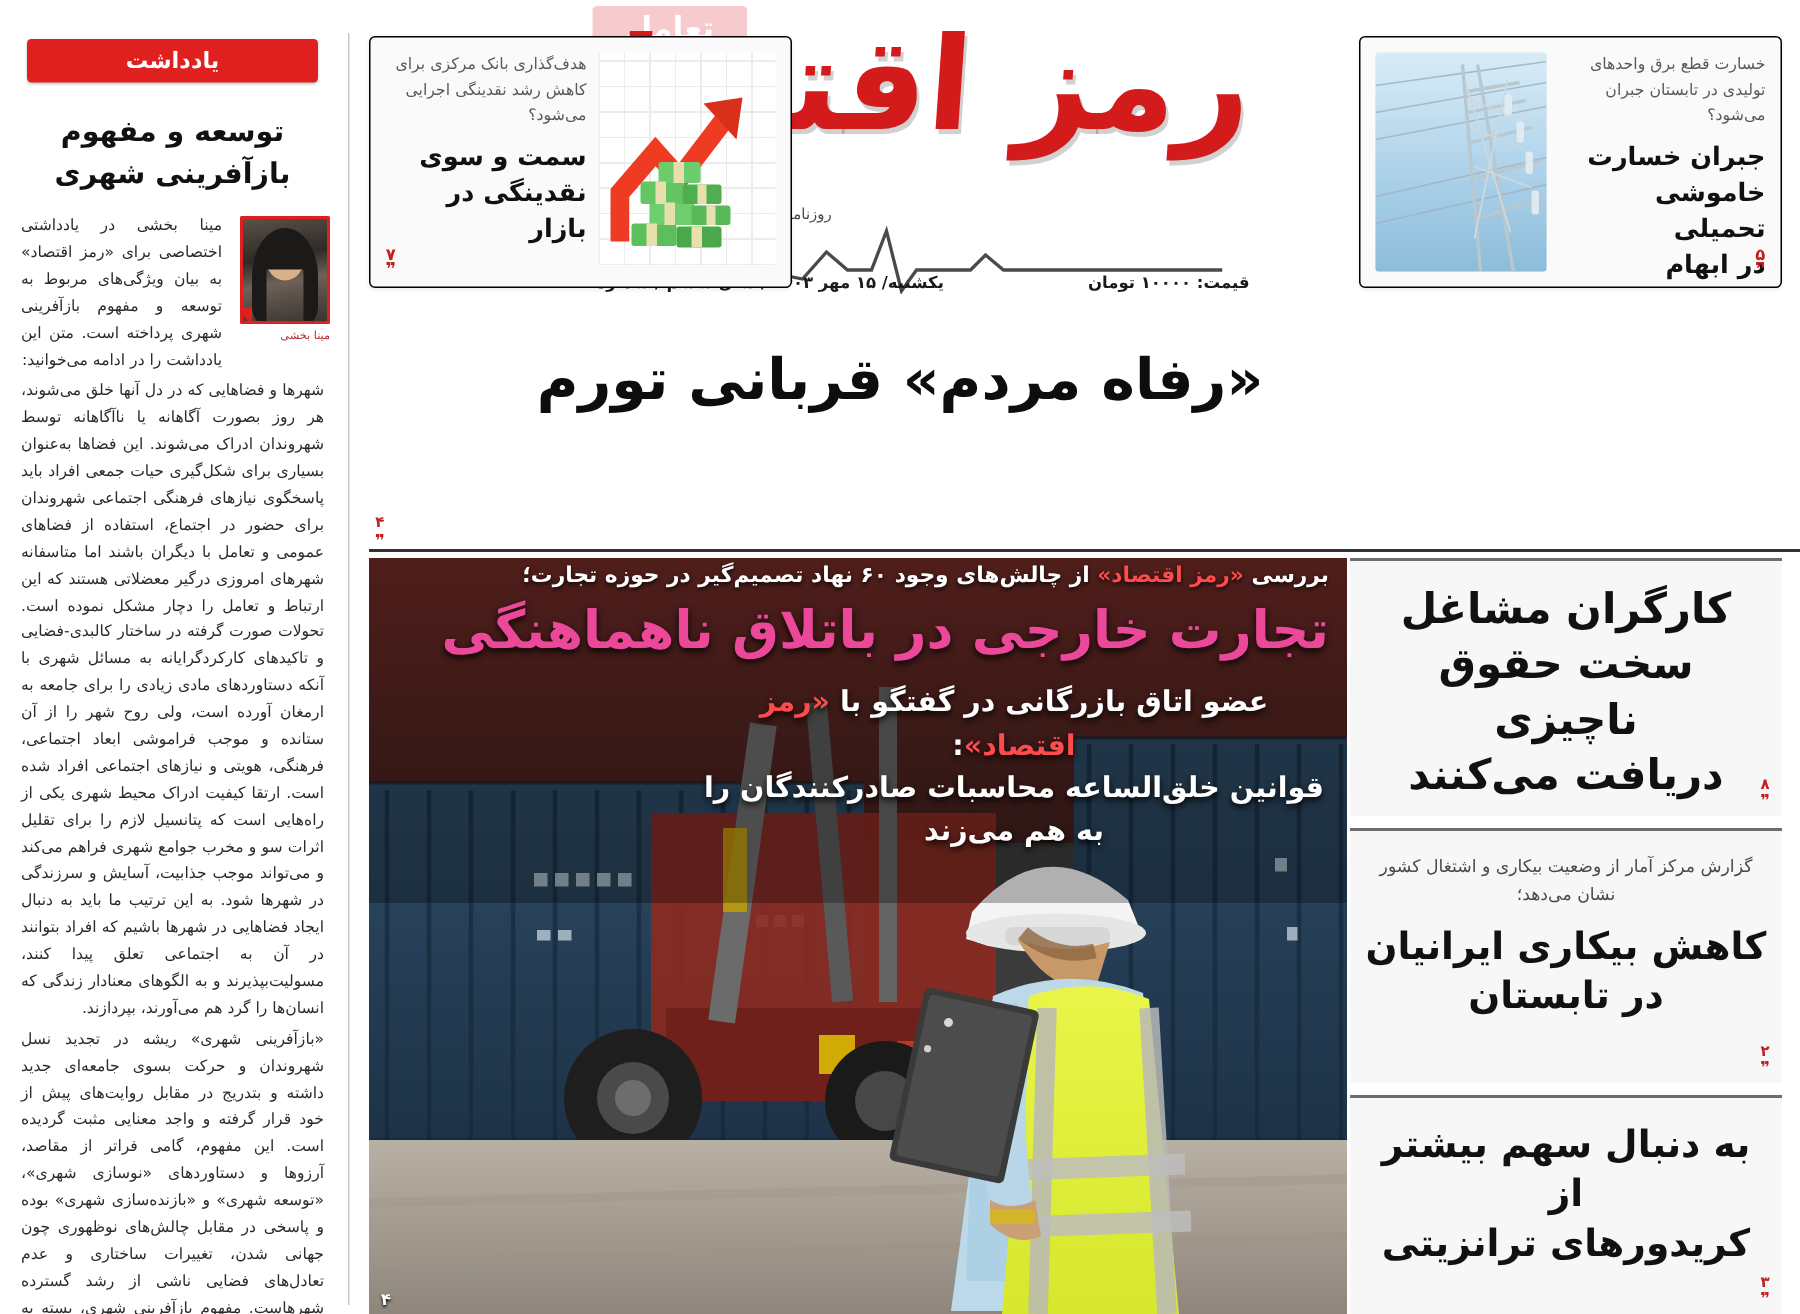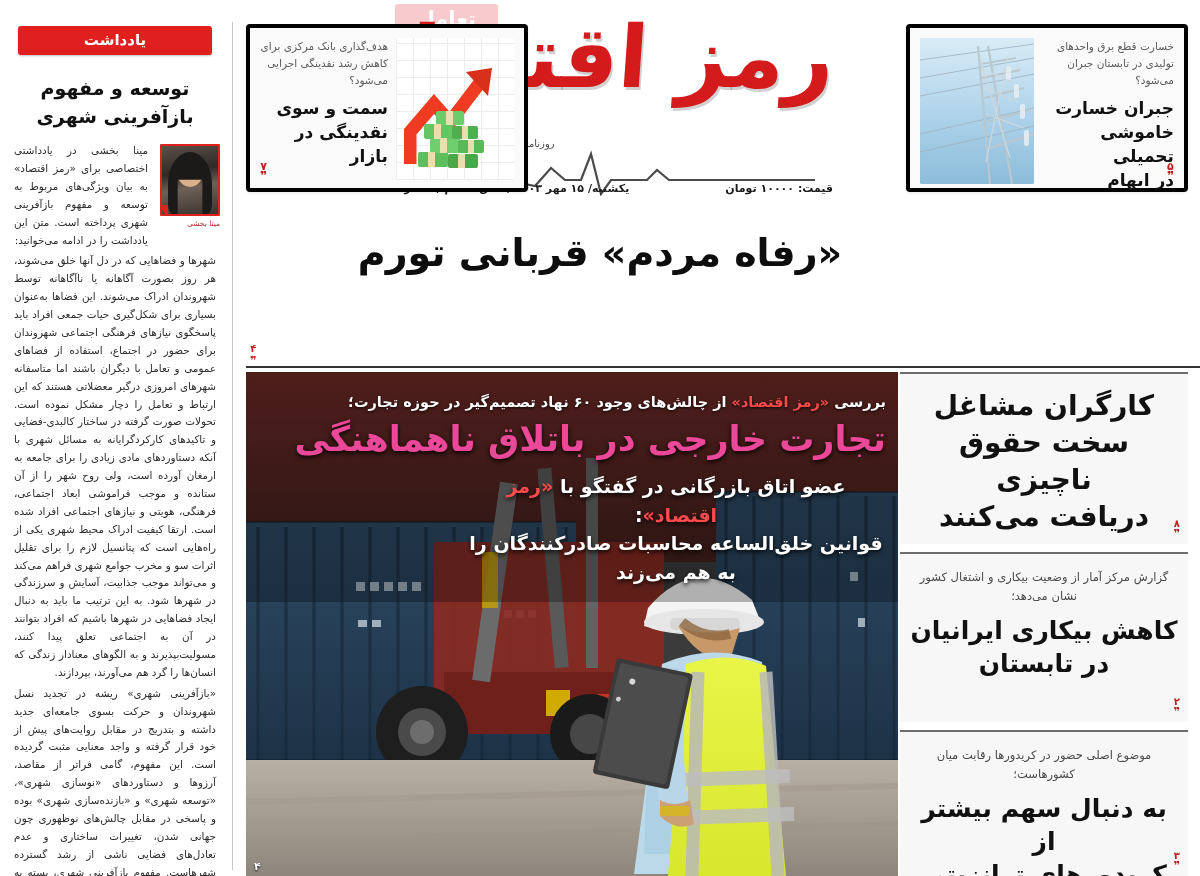--- a/index.html
+++ b/index.html
@@ -101,21 +101,21 @@
   .pulse-wrap svg { display:block; margin:0 auto; }
   .mast-meta {
     position:absolute; left:0; right:0; top:182px;
     display:flex; justify-content:center; gap:96px;
     font-size:11px; font-weight:bold; color:#1a1a1a;
   }
 
   
   .promo {
     position:absolute; top:24px; width:282px; height:168px;
-    background:#fafafa; border:4px solid #000000; border-radius:4px;
+    background:#fafafa; border:1px solid #000000; border-radius:4px;
     box-shadow:0 1px 3px rgba(0,0,0,.08);
     padding:10px; display:flex; gap:8px; align-items:flex-start;
   }
   .promo.left { left:246px; }
   .promo.right { right:12px; }
   .promo-text { flex:1; min-width:0; }
   .promo-kicker {
     font-size:10.5px; line-height:1.62; color:#5a5a5a; text-align:right;
   }
   .promo-head {
@@ -166,21 +166,21 @@
     margin-top:16px; color:#0d0d0d; letter-spacing:-1px;
   }
 
   
   .feature {
     position:absolute; left:246px; top:372px; width:652px; height:504px;
     overflow:hidden; background:#2a2a2a;
   }
   .feature-photo { position:absolute; inset:0; }
   .feature-overlay {
-    position:absolute; right:0; left:16px; top:0; padding:20px 12px 10px;
+    position:absolute; right:0; left:16px; top:0; padding:2px 12px 10px;
   }
   .fk {
     font-size:14.5px; font-weight:bold; color:#fff; text-align:right;
     text-shadow:0 1px 3px rgba(0,0,0,.85); line-height:1.4;
   }
   .fk .red { color:#ff4b4b; }
   .fh {
     font-size:35px; font-weight:bold; color:#ec4899; text-align:right;
     line-height:1.2; margin-top:6px;
     text-shadow:0 2px 5px rgba(0,0,0,.9);
@@ -504,21 +504,20 @@
     <article class="news-item" style="height:170px;">
       <div class="nk">گزارش مرکز آمار از وضعیت بیکاری و اشتغال کشور نشان می‌دهد؛</div>
       <h3 class="nh">کاهش بیکاری ایرانیان<br>در تابستان</h3>
       <div class="np">
         <span>۲</span>
         <span class="quote">❞</span>
       </div>
     </article>
 
     <article class="news-item" style="height:146px;">
-      <div class="nk">موضوع اصلی حضور در کریدورها رقابت میان کشورهاست؛</div>
       <h3 class="nh">به دنبال سهم بیشتر از<br>کریدورهای ترانزیتی</h3>
       <div class="np">
         <span>۳</span>
         <span class="quote">❞</span>
       </div>
     </article>
 
   </section>
 
 </div>

